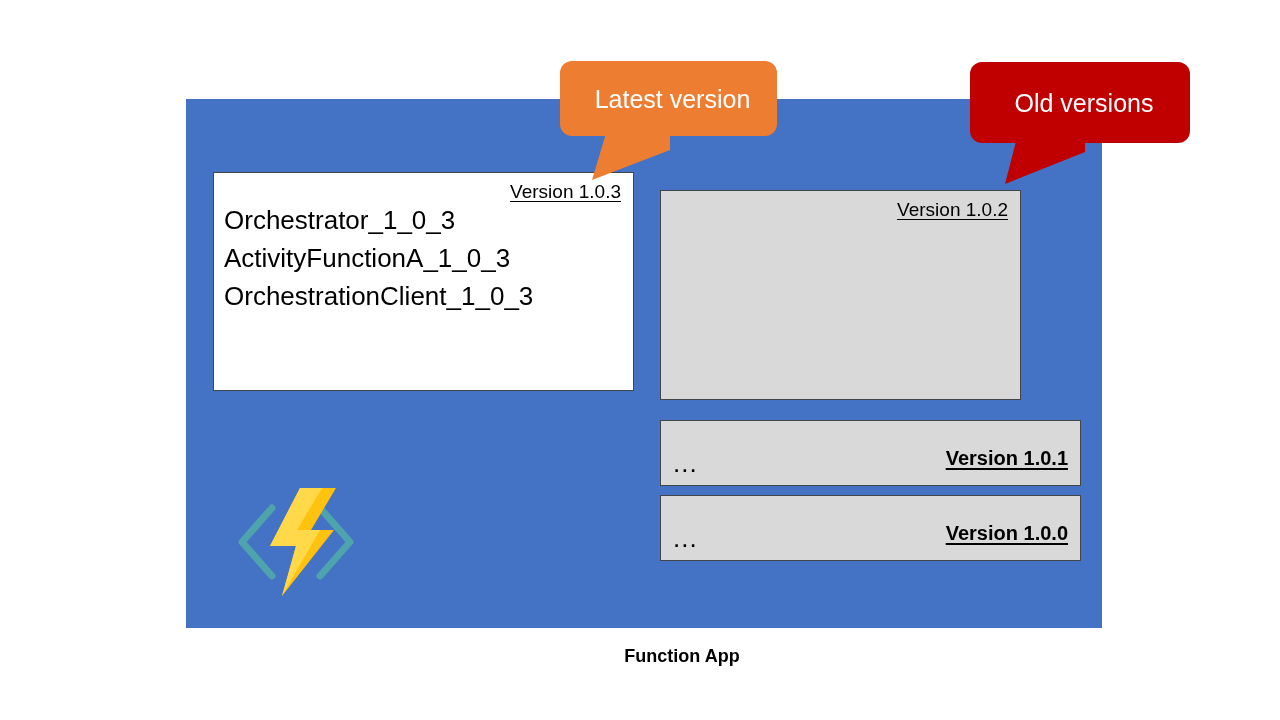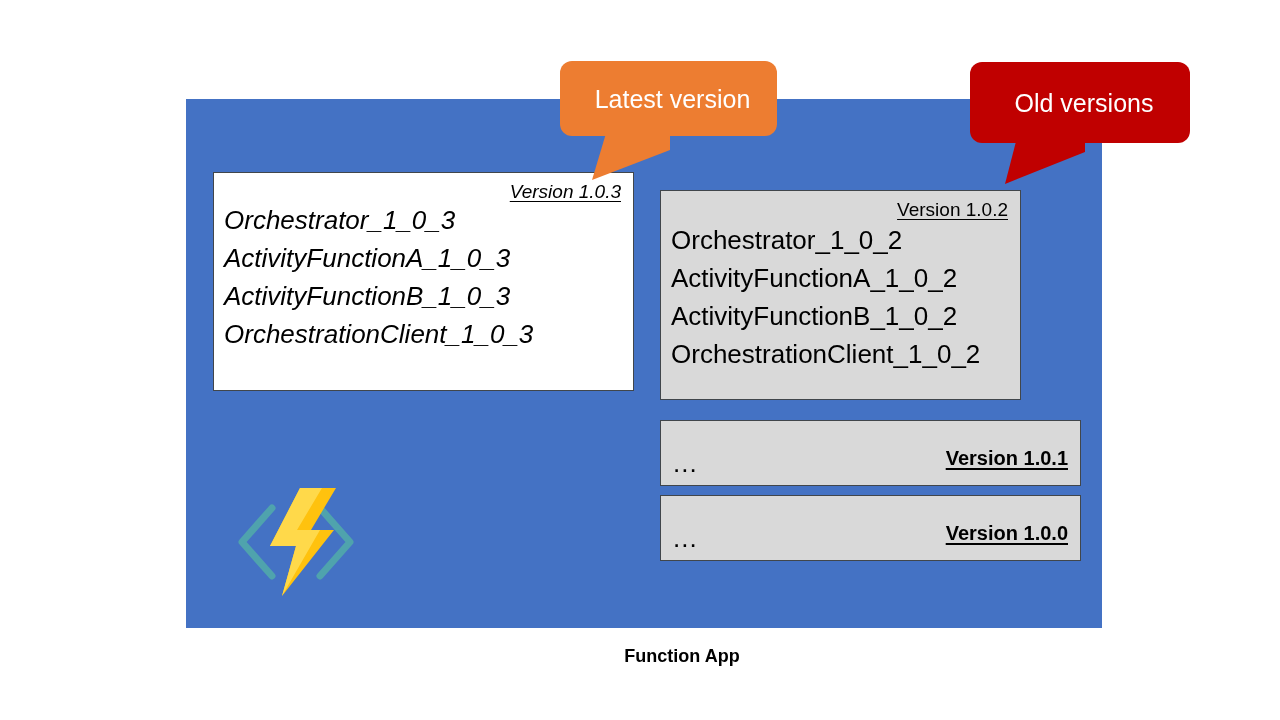--- a/index.html
+++ b/index.html
@@ -37,21 +37,20 @@
     box-sizing: border-box;
     border: 1px solid #41464b;
     padding: 0;
   }
   .card-latest {
     left: 213px;
     top: 172px;
     width: 421px;
     height: 219px;
     background: #FFFFFF;
-    font-style: italic;
   }
   .card-old-1 {
     left: 660px;
     top: 190px;
     width: 361px;
     height: 210px;
     background: #D9D9D9;
   }
   .card-old-2 {
     left: 660px;
@@ -186,33 +185,26 @@
 
 <div id="stage">
 
   <div class="app-panel"></div>
 
   <div class="card card-latest">
     <div class="version-tag">Version 1.0.3</div>
     <ul class="fn-list">
       <li>Orchestrator_1_0_3</li>
       <li>ActivityFunctionA_1_0_3</li>
-      <li>ActivityFunctionB_1_0_3</li>
       <li>OrchestrationClient_1_0_3</li>
     </ul>
   </div>
 
   <div class="card card-old-1">
     <div class="version-tag">Version 1.0.2</div>
-    <ul class="fn-list">
-      <li>Orchestrator_1_0_2</li>
-      <li>ActivityFunctionA_1_0_2</li>
-      <li>ActivityFunctionB_1_0_2</li>
-      <li>OrchestrationClient_1_0_2</li>
-    </ul>
   </div>
 
   <div class="card card-old-2">
     <div class="version-tag">Version 1.0.1</div>
     <div class="ellipsis-text">...</div>
   </div>
 
   <div class="card card-old-3">
     <div class="version-tag">Version 1.0.0</div>
     <div class="ellipsis-text">...</div>

